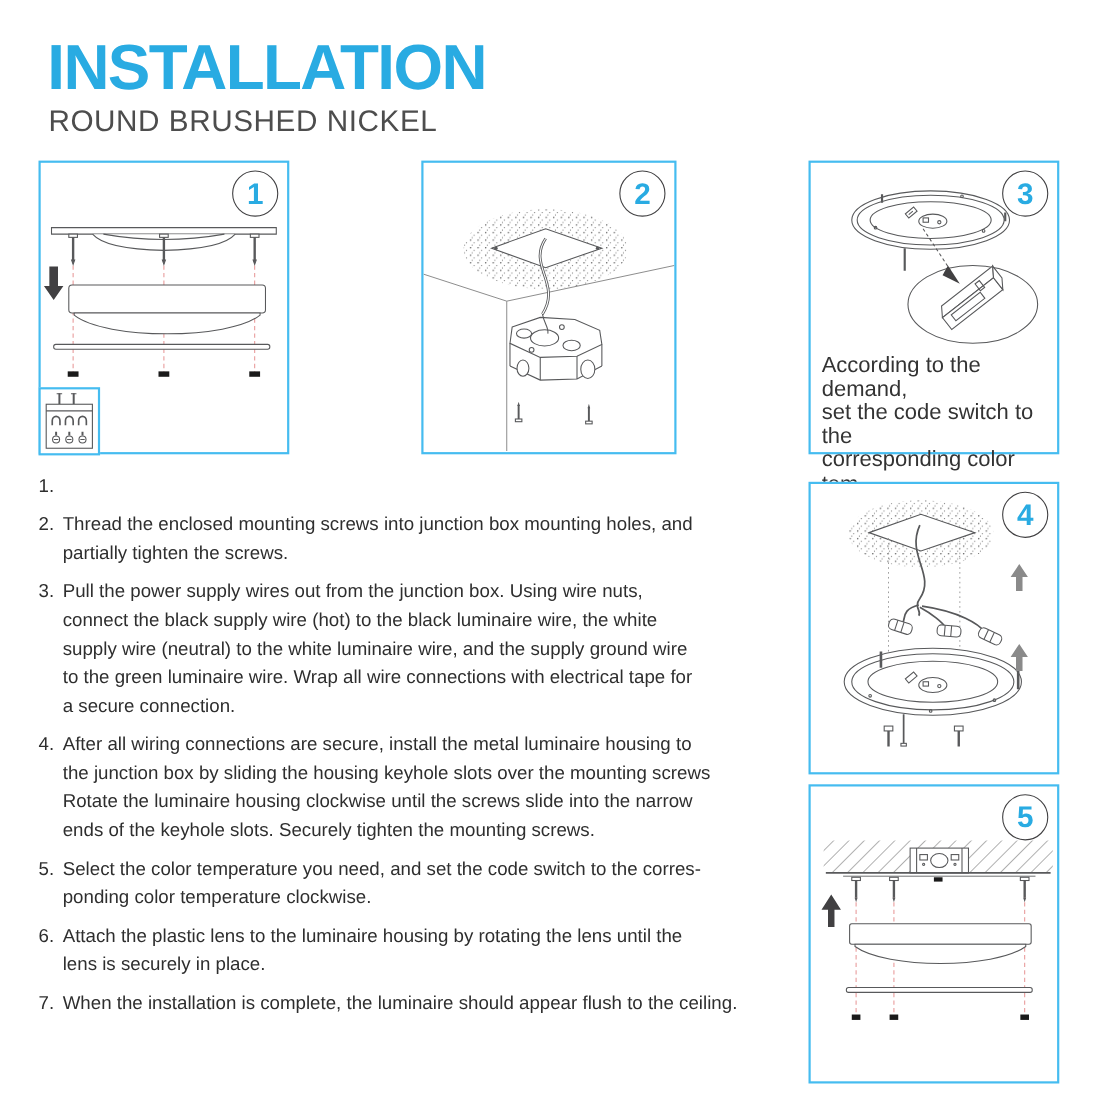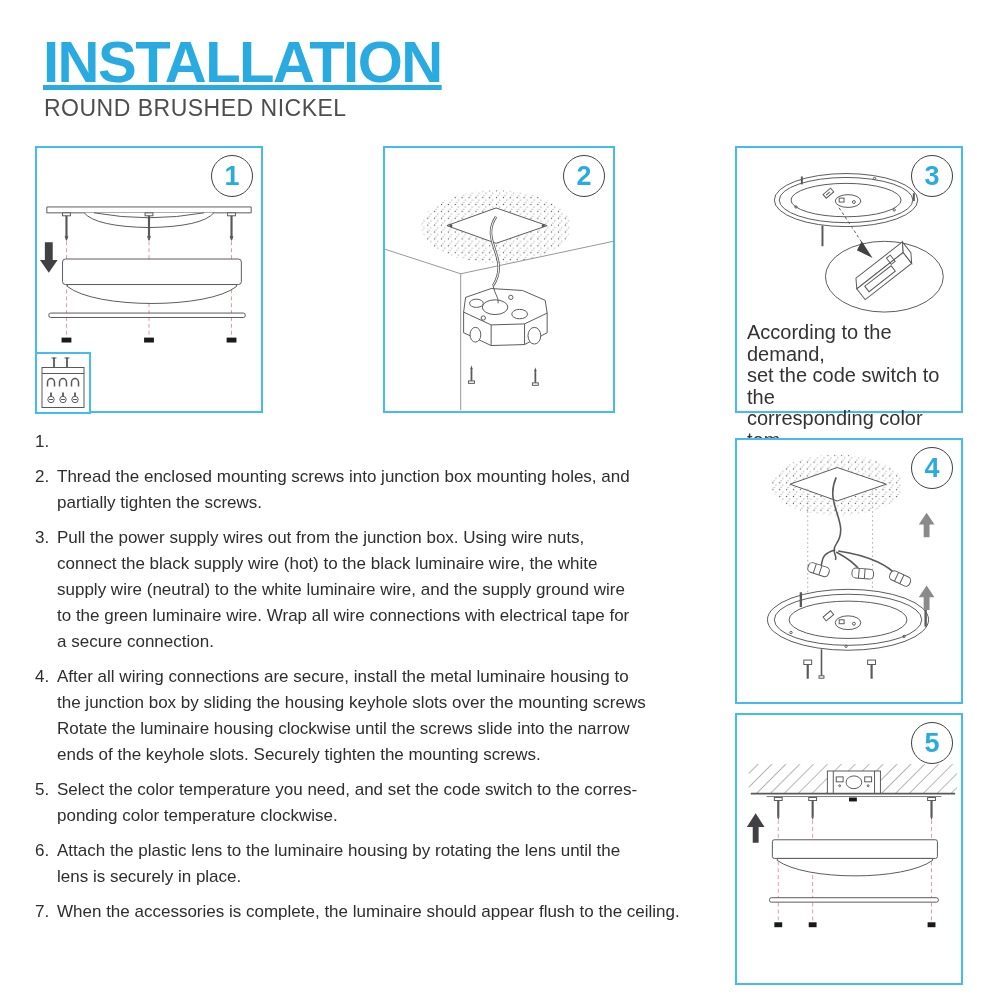--- a/index.html
+++ b/index.html
@@ -1,20 +1,20 @@
 <!DOCTYPE html>
 <html><head>
 <meta charset="utf-8">
 <style>
   html,body{margin:0;padding:0;background:#fff;}
   .sheet{position:relative;width:1000px;height:1000px;background:#fff;overflow:hidden;
          font-family:"Liberation Sans",sans-serif;}
   .title{position:absolute;left:43px;top:33px;font-size:58px;line-height:1;font-weight:700;
          letter-spacing:-1.5px;color:#29ABE2;}
-  .subtitle{position:absolute;left:44px;top:96px;font-size:23px;line-height:1.1;color:#4D4D4D;
+  .subtitle{position:absolute;left:44px;top:96px;font-size:27px;line-height:1.1;color:#4D4D4D;
          letter-spacing:.5px;}
   .panel{position:absolute;border:2.5px solid #45BCF0;background:#fff;box-sizing:border-box;}
   .p1{left:35px;top:146px;width:228px;height:267px;}
   .p2{left:383px;top:146px;width:232px;height:267px;}
   .p3{left:735px;top:146px;width:228px;height:267px;}
   .p4{left:735px;top:438px;width:228px;height:266px;}
   .p5{left:735px;top:713px;width:228px;height:272px;}
   .panel svg.diag{position:absolute;left:0;top:0;width:100%;}
   .badge{position:absolute;top:7px;right:8px;width:40px;height:40px;border:1.6px solid #414042;
          border-radius:50%;background:#fff;display:flex;align-items:center;justify-content:center;
@@ -26,21 +26,21 @@
   .instructions{position:absolute;left:35px;top:429px;width:705px;}
   .item{display:flex;margin-bottom:9px;font-size:17px;line-height:26px;color:#2E2E2E;}
   .item .num{width:22px;flex:none;}
   .item .txt{white-space:pre-line;}
 </style>
 </head>
 <body>
 
 <div class="sheet">
 
-  <h1 class="title" style="margin:0;text-decoration:underline;">INSTALLATION</h1>
+  <h1 class="title" style="margin:0;">INSTALLATION</h1>
   <div class="subtitle">ROUND BRUSHED NICKEL</div>
 
   <section class="panel p1">
     <svg class="diag" viewBox="0 0 228 267">
       <g stroke="#E89A9A" stroke-width="1" stroke-dasharray="4 3">
         <line x1="30" y1="74" x2="30" y2="196"></line>
         <line x1="114" y1="74" x2="114" y2="196"></line>
         <line x1="198" y1="74" x2="198" y2="196"></line>
       </g>
       <g fill="#fff" stroke="#58595B" stroke-width="1">
@@ -344,17 +344,17 @@
       <span class="txt">Select the color temperature you need, and set the code switch to the corres-
 ponding color temperature clockwise.</span>
     </div>
     <div class="item">
       <span class="num">6.</span>
       <span class="txt">Attach the plastic lens to the luminaire housing by rotating the lens until the
 lens is securely in place.</span>
     </div>
     <div class="item">
       <span class="num">7.</span>
-      <span class="txt">When the accessories is complete, the luminaire should appear flush to the ceiling.</span>
+      <span class="txt">When the installation is complete, the luminaire should appear flush to the ceiling.</span>
     </div>
   </section>
 
 </div>
 
 </body></html>

